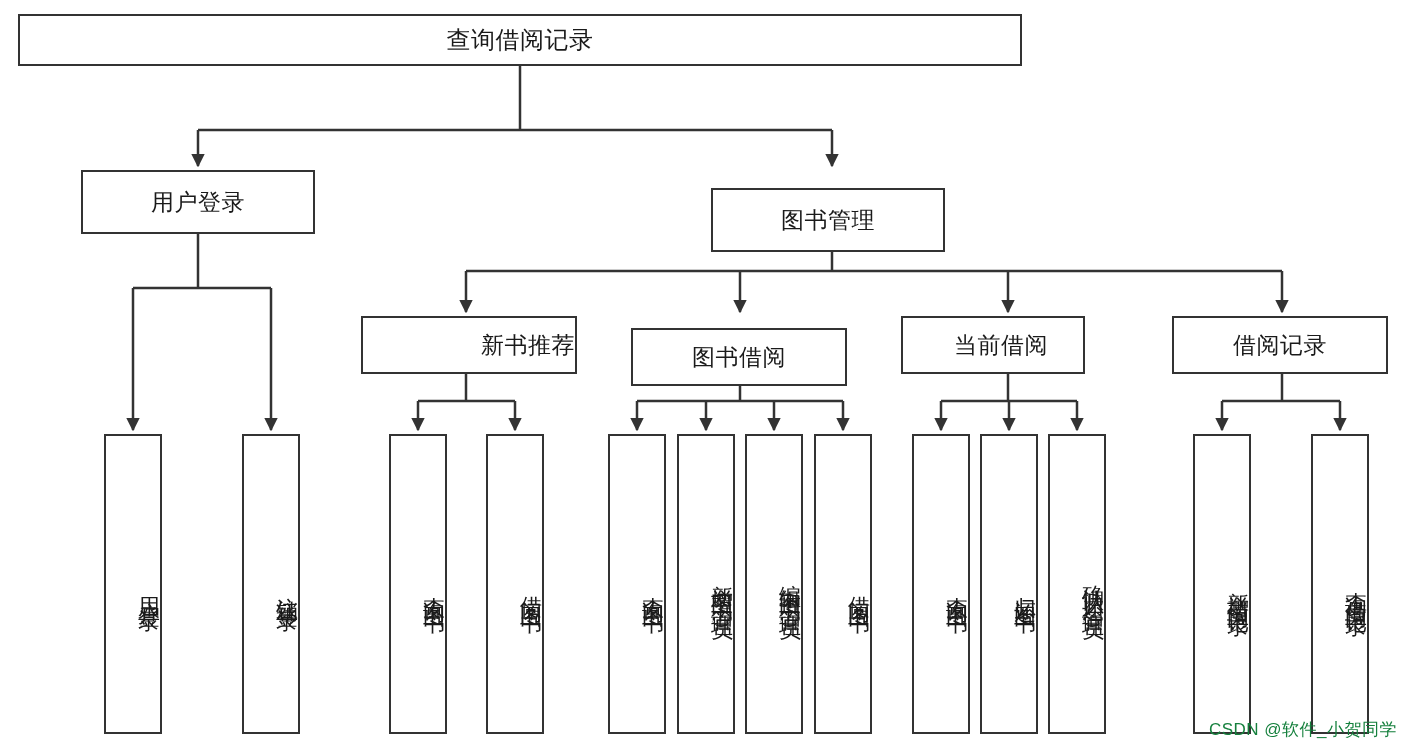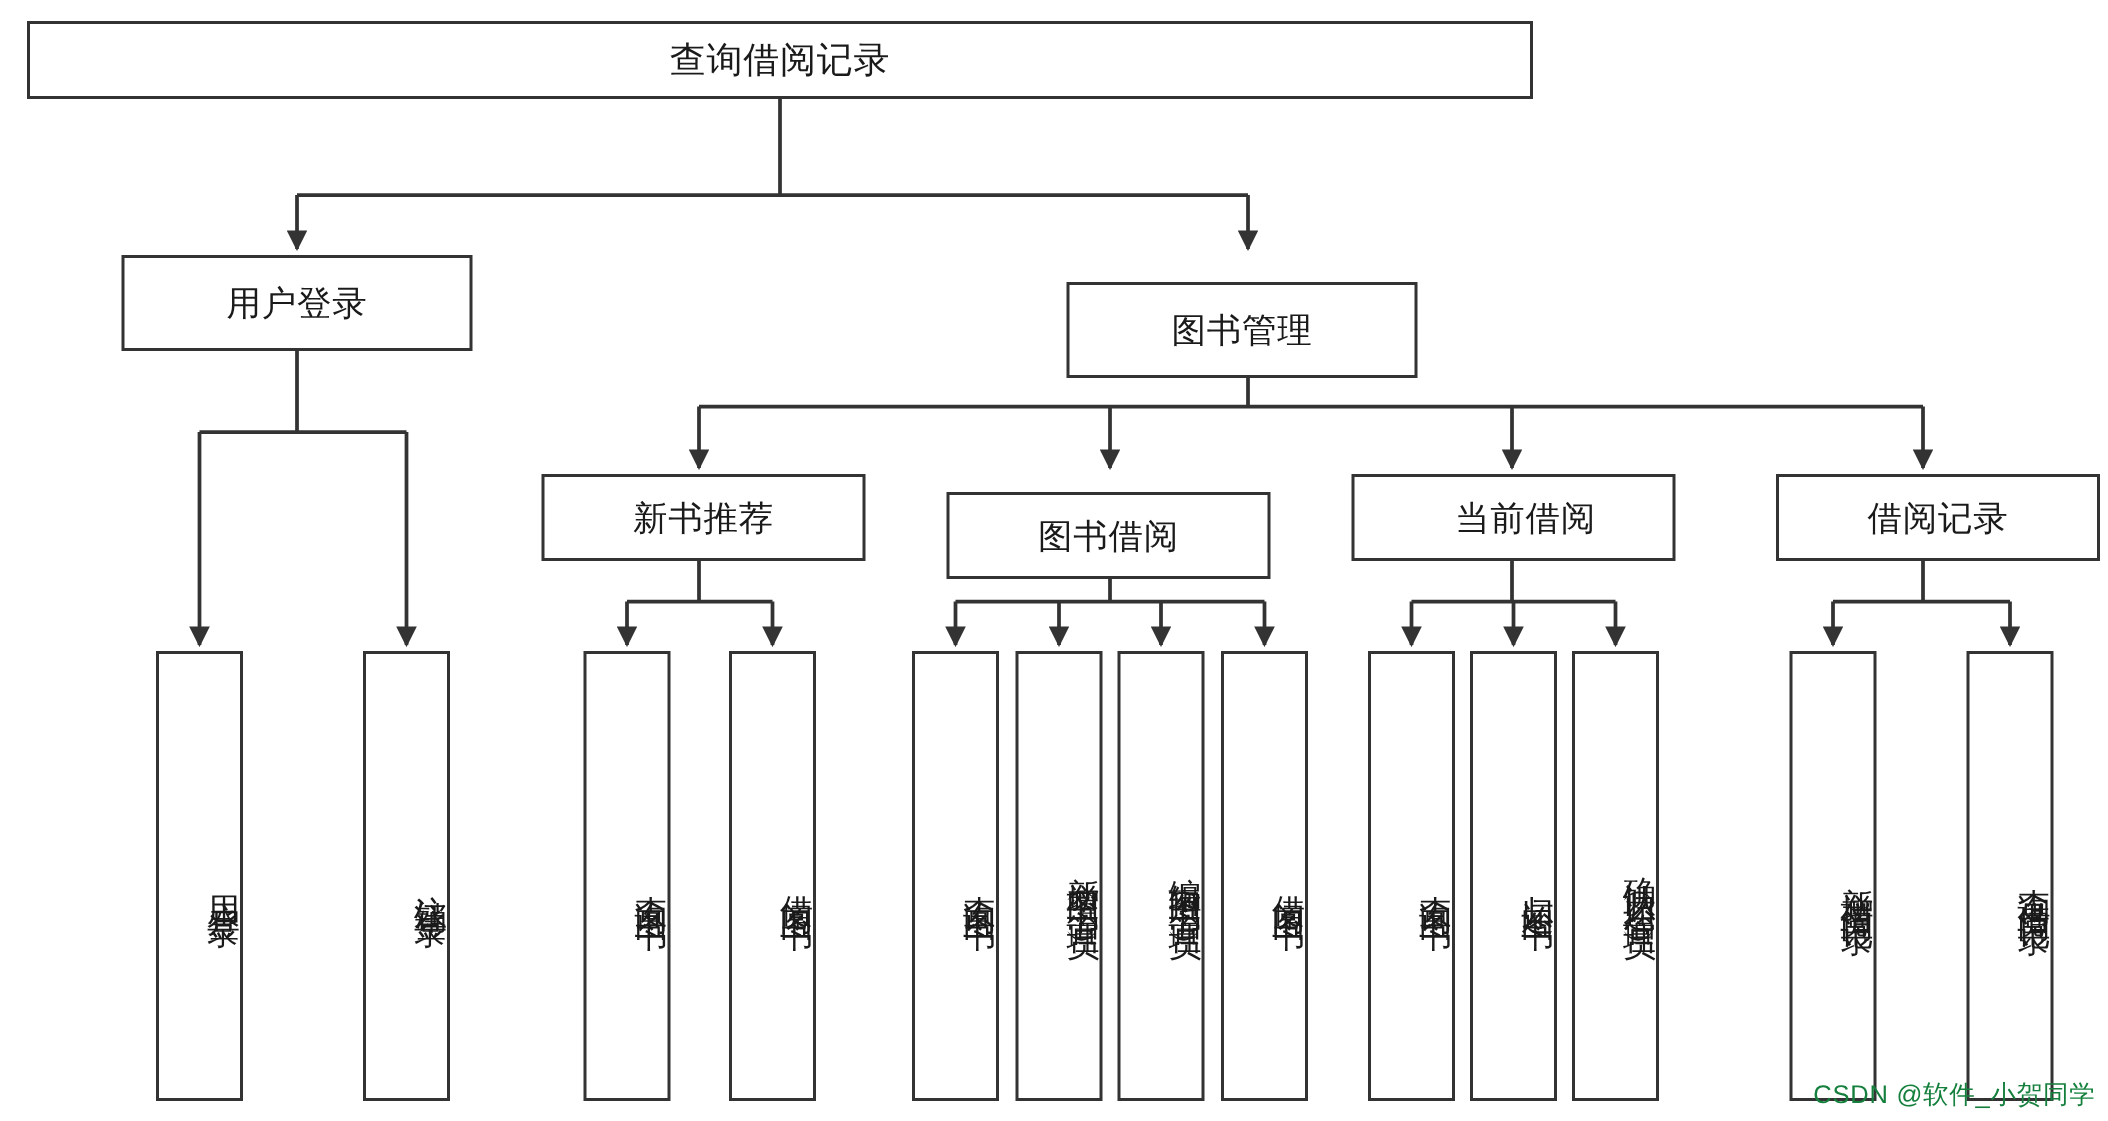--- a/index.html
+++ b/index.html
@@ -128,30 +128,30 @@
     <span>查询借阅记录</span>
   </div>
 
   <div class="node horiz" style="left:81px; top:170px; width:234px; height:64px;">
     <span>用户登录</span>
   </div>
   <div class="node horiz" style="left:711px; top:188px; width:234px; height:64px;">
     <span>图书管理</span>
   </div>
 
-  <div class="node horiz" style="left:361px; top:316px; width:216px; height:58px;">
+  <div class="node horiz" style="left:361px; top:316px; width:216px; height:58px;justify-content:flex-end;">
     <span>新书推荐</span>
   </div>
   <div class="node horiz" style="left:631px; top:328px; width:216px; height:58px;">
     <span>图书借阅</span>
   </div>
-  <div class="node horiz" style="left:901px; top:316px; width:216px; height:58px;padding-left:16px;">
+  <div class="node horiz" style="left:901px; top:316px; width:184px; height:58px;padding-left:16px;">
     <span>当前借阅</span>
   </div>
-  <div class="node horiz" style="left:1172px; top:316px; width:216px; height:58px;margin-left:12px;">
+  <div class="node horiz" style="left:1172px; top:316px; width:216px; height:58px;">
     <span>借阅记录</span>
   </div>
 
   <div class="node vert" style="left:104px; top:434px; width:58px; height:300px;">
     <span class="vtext">用户登录</span>
   </div>
   <div class="node vert" style="left:242px; top:434px; width:58px; height:300px;">
     <span class="vtext">注销登录</span>
   </div>
 

